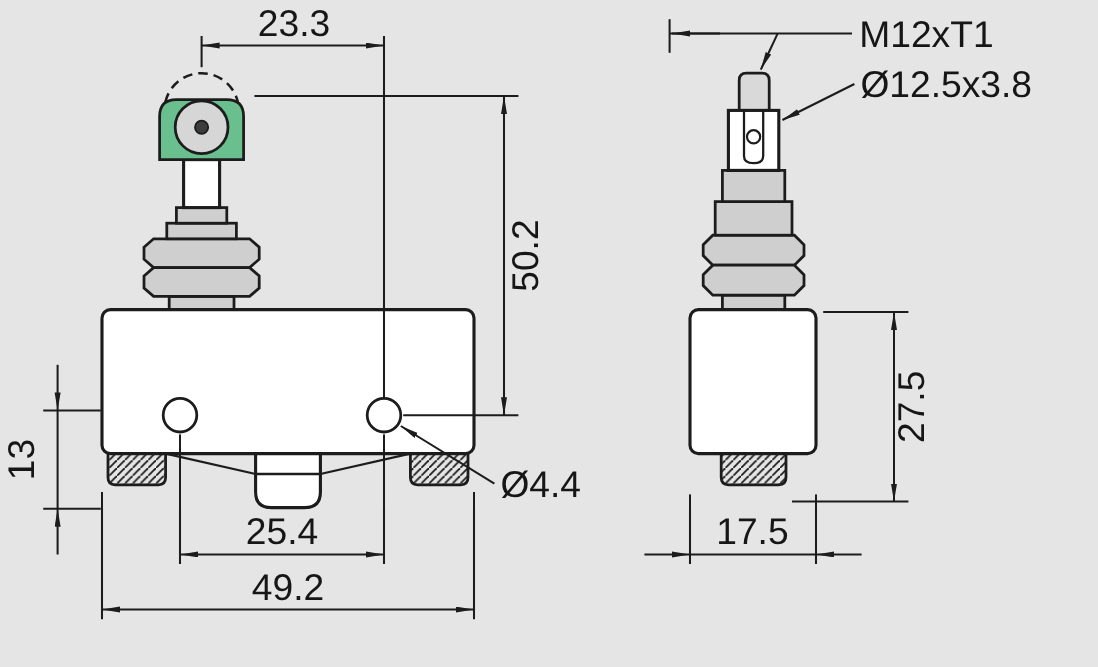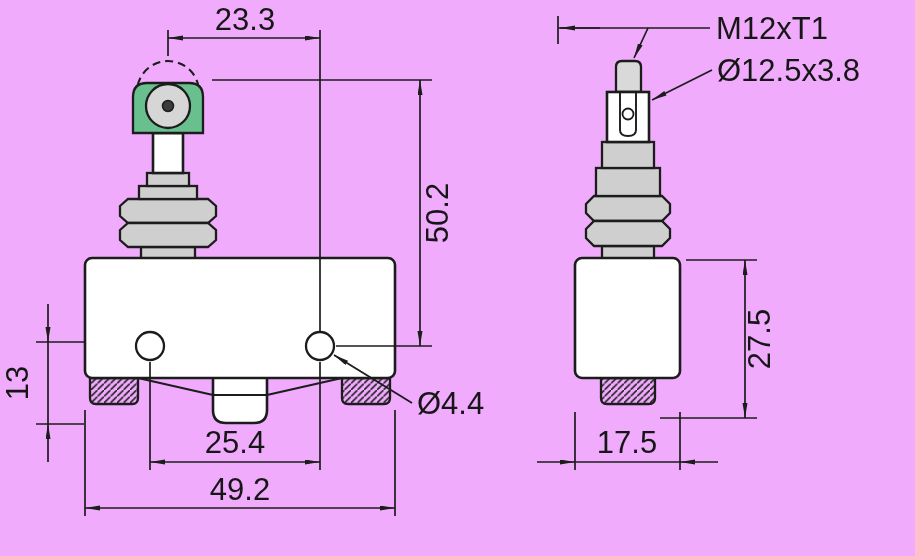--- a/index.html
+++ b/index.html
@@ -1,17 +1,17 @@
 <!DOCTYPE html>
 <html><head>
 <meta charset="utf-8">
 <title>Technical Drawing</title>
 <style>
   html,body{margin:0;padding:0;background:#ffffff;}
-  .canvas{width:915px;height:556px;position:relative;background:#f0abfc;overflow:hidden;
+  .canvas{width:915px;height:556px;position:relative;background:#e5e5e5;overflow:hidden;
           font-family:"Liberation Sans",sans-serif;}
   svg{display:block;}
   text{fill:#161616;font-family:"Liberation Sans",sans-serif;font-size:31px;}
   .outline{fill:#ffffff;stroke:#1c1c1c;stroke-width:2.6;}
   .part{stroke:#1c1c1c;stroke-width:2.3;}
   .metal{fill:#cfcfcf;stroke:#1c1c1c;stroke-width:2.3;}
   .dim{stroke:#1c1c1c;stroke-width:1.7;fill:none;}
   .thin{stroke:#1c1c1c;stroke-width:1.9;fill:none;}
 </style>
 </head>

